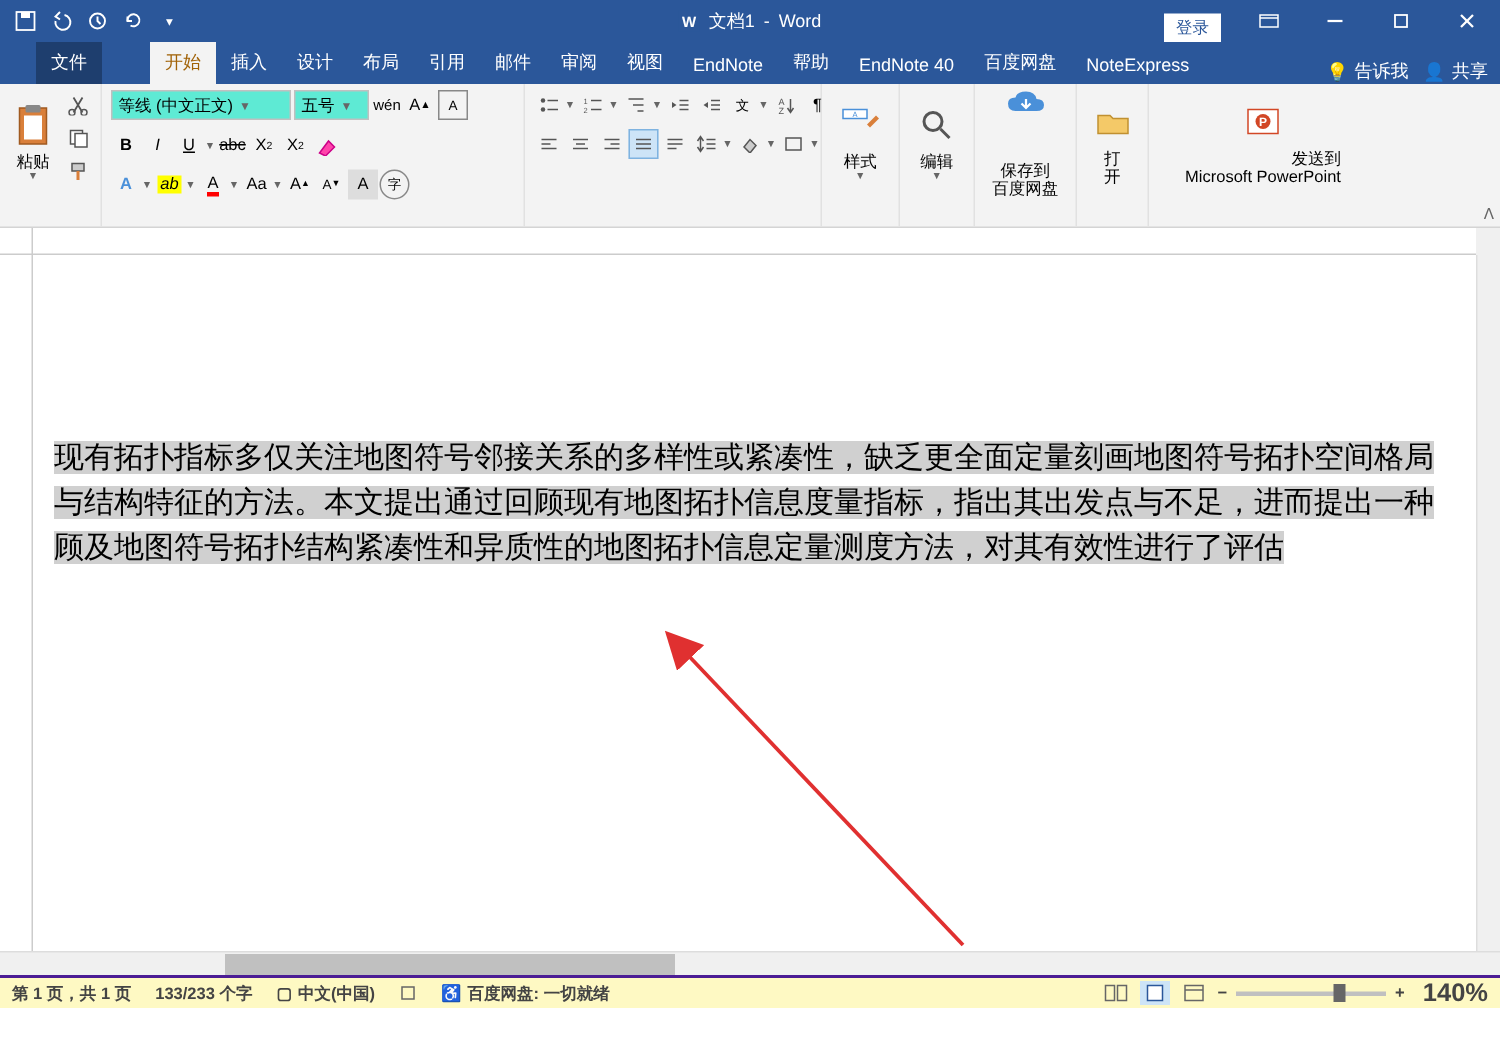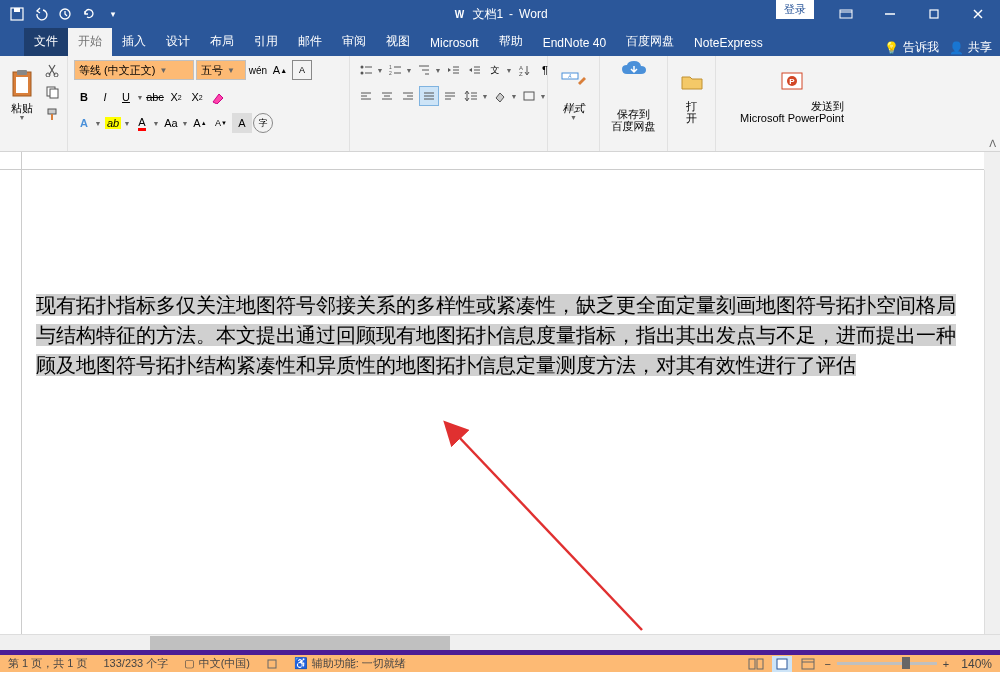--- a/index.html
+++ b/index.html
@@ -2,61 +2,61 @@
 <html><head>
 <meta charset="utf-8">
 <style>
 * { margin:0; padding:0; box-sizing:border-box; font-family:"Microsoft YaHei","Segoe UI",sans-serif; }
 body { width:1000px; height:693px; overflow:hidden; background:#fff; }
 .titlebar { height:28px; background:#2b579a; display:flex; align-items:center; color:#fff; font-size:12px; position:relative; }
 .qat { display:flex; gap:2px; padding-left:6px; align-items:center; }
 .qat-btn { width:22px; height:22px; display:flex; align-items:center; justify-content:center; cursor:pointer; }
 .qat-btn svg { display:block; }
 .title-center { position:absolute; left:50%; transform:translateX(-50%); display:flex; align-items:center; gap:6px; }
-.win-controls { margin-left:auto; display:flex; align-items:flex-start; }
+.win-controls { margin-left:auto; display:flex; align-items:flex-end; }
 .login-btn { background:#fff; color:#2b579a; padding:2px 8px; font-size:11px; margin-right:10px; cursor:pointer; }
 .win-btn { width:44px; height:28px; display:flex; align-items:center; justify-content:center; cursor:pointer; }
 .menubar { height:28px; background:#2b579a; display:flex; align-items:flex-end; color:#fff; font-size:12px; padding-left:24px; }
 .menu-item { padding:5px 10px 6px; cursor:pointer; white-space:nowrap; }
 .menu-item.file { background:#1e3e6e; }
-.menu-item.active { background:#f3f3f3; color:#737373; }
+.menu-item.active { background:#f3f3f3; color:#a16207;margin-left:32px; }
 .menu-right { margin-left:auto; display:flex; align-items:center; padding-right:8px; gap:10px; }
 .tell-me, .share { display:flex; align-items:center; gap:4px; font-size:12px; cursor:pointer; }
 .ribbon { height:96px; background:#f3f3f3; border-bottom:1px solid #d4d4d4; display:flex; position:relative; }
 .ribbon-group { border-right:1px solid #e1e1e1; padding:4px 6px 2px; display:flex; flex-direction:column; position:relative; }
 .group-label { font-size:16px; color:#666; text-align:center; padding:1px 0; position:relative;margin-top:48px; }
 .group-launcher { position:absolute; right:2px; bottom:1px; width:12px; height:12px; cursor:pointer; }
 .group-content { flex:1; display:flex; align-items:flex-start; gap:4px; }
 .big-btn { display:flex; flex-direction:column; align-items:center; justify-content:center; width:44px; height:70px; cursor:pointer; font-size:11px; text-align:center; line-height:1.1; }
 .big-btn .icon-box { width:32px; height:32px; margin-bottom:2px; display:flex; align-items:center; justify-content:center; }
-.combo { height:20px; border:1px solid #c0c0c0; background:#fdba74; font-size:11px; display:flex; align-items:center; padding:0 4px; cursor:pointer; }
+.combo { height:20px; border:1px solid #c0c0c0; background:#5eead4; font-size:11px; display:flex; align-items:center; padding:0 4px; cursor:pointer; }
 .combo .arrow { margin-left:4px; color:#666; font-size:8px; }
 .font-row1 { display:flex; gap:2px; margin-bottom:3px; }
 .font-row2, .font-row3 { display:flex; gap:1px; margin-bottom:2px; }
 .small-btn { width:20px; height:20px; display:flex; align-items:center; justify-content:center; cursor:pointer; font-size:11px; border:1px solid transparent; }
 .small-btn svg { display:block; }
 .split { display:flex; }
 .split .arrow { width:8px; font-size:7px; color:#666; display:flex; align-items:center; justify-content:center; }
 .document-area { height:498px; background:#f0f0f0; position:relative; overflow:hidden; }
 .ruler-corner { position:absolute; left:0; top:0; width:22px; height:18px; background:#fff; border-right:1px solid #ccc; border-bottom:1px solid #ccc; }
 .h-ruler { position:absolute; left:22px; top:0; right:16px; height:18px; background:#fff; border-bottom:1px solid #ccc; }
 .v-ruler { position:absolute; left:0; top:18px; width:22px; bottom:16px; background:#fff; border-right:1px solid #ccc; }
 .page-surface { position:absolute; left:22px; top:18px; right:16px; bottom:16px; overflow:auto; }
 .page { background:#fff; box-shadow:0 2px 8px rgba(0,0,0,0.2); margin:0 auto; padding:120px 20px 40px 14px; width:100%; min-height:600px; position:relative; }
 .page-text { font-size:20px; line-height:1.5; background:#d0d0d0; display:inline; font-family:"SimSun",serif; }
 .vscroll { position:absolute; right:0; top:18px; width:16px; bottom:16px; background:#f0f0f0; border-left:1px solid #ddd; }
 .hscroll { position:absolute; left:0; right:0; bottom:0; height:16px; background:#f0f0f0; border-top:1px solid #ddd; display:flex; }
 .hscroll-thumb { height:14px; background:#c0c0c0; margin:1px; width:300px; margin-left:150px; }
-.statusbar { height:22px; background:#fdba74; border-top:5px solid #4c1d95; display:flex; align-items:center; font-size:11px; color:#444; padding:0 8px; gap:16px; }
+.statusbar { height:22px; background:#fef9c3; border-top:2px solid #4c1d95; display:flex; align-items:center; font-size:11px; color:#444; padding:0 8px; gap:16px;font-weight:bold; }
 .status-item { display:flex; align-items:center; gap:4px; cursor:pointer; }
 .status-right { margin-left:auto; display:flex; align-items:center; gap:6px; }
 .view-btn { width:20px; height:16px; cursor:pointer; display:flex; align-items:center; justify-content:center; }
 .zoom-slider { width:100px; height:3px; background:#c0c0c0; position:relative; cursor:pointer; }
 .zoom-thumb { width:8px; height:12px; background:#666; position:absolute; top:-5px; left:65px; }
-.zoom-pct { font-size:12px; margin-left:6px; }
+.zoom-pct { font-size:17px; margin-left:6px; }
 .collapse-arrow { position:absolute; right:4px; bottom:2px; cursor:pointer; font-size:10px; color:#666; }
 .arrow-annotation { position:absolute; pointer-events:none; }
 </style>
 </head>
 <body>
 
 <div class="titlebar">
   <div class="qat">
     <div class="qat-btn">
         <svg width="14" height="14" viewBox="0 0 14 14">
@@ -123,21 +123,21 @@
 <div class="menubar">
   <div class="menu-item file">文件</div>
   <div class="menu-item active">开始</div>
   <div class="menu-item">插入</div>
   <div class="menu-item">设计</div>
   <div class="menu-item">布局</div>
   <div class="menu-item">引用</div>
   <div class="menu-item">邮件</div>
   <div class="menu-item">审阅</div>
   <div class="menu-item">视图</div>
-  <div class="menu-item">Microsoft</div>
+  <div class="menu-item">EndNote</div>
   <div class="menu-item">帮助</div>
   <div class="menu-item">EndNote 40</div>
   <div class="menu-item">百度网盘</div>
   <div class="menu-item">NoteExpress</div>
   <div class="menu-right">
     <div class="tell-me">
       <span>💡</span>
       <span>告诉我</span>
     </div>
     <div class="share">
@@ -387,37 +387,52 @@
                 <rect x="2" y="2" width="10" height="8" fill="none" stroke="#555"></rect>
               </svg>
             </div>
             <div class="arrow">▼</div>
           </div>
       </div>
     </div>
     <div class="group-label"><span>段落</span><span class="group-launcher">↘</span></div>
   </div>
 
-  <div class="ribbon-group" style="width:52px;font-style:italic;">
+  <div class="ribbon-group" style="width:52px;">
     <div class="group-content">
       <div class="big-btn">
         <div class="icon-box">
             <svg width="28" height="26">
               <rect x="2" y="2" width="16" height="6" fill="#fff" stroke="#4a90d9"></rect>
               <text x="10" y="7" text-anchor="middle" font-size="5" fill="#4a90d9">A</text>
               <path d="M18 12 L24 6 L26 8 L20 14 Z" fill="#d97f3a"></path>
             </svg>
           </div>
         <span>样式</span>
         <span style="font-size:7px;color:#666;">▼</span>
       </div>
     </div>
     <div class="group-label"><span>样式</span><span class="group-launcher">↘</span></div>
   </div>
 
+  <div class="ribbon-group" style="width:50px;">
+    <div class="group-content">
+      <div class="big-btn">
+        <div class="icon-box">
+            <svg width="24" height="24">
+              <circle cx="9" cy="9" r="6" fill="none" stroke="#555" stroke-width="2"></circle>
+              <line x1="14" y1="14" x2="20" y2="20" stroke="#555" stroke-width="2"></line>
+            </svg>
+          </div>
+        <span>编辑</span>
+        <span style="font-size:7px;color:#666;">▼</span>
+      </div>
+    </div>
+    <div class="group-label"></div>
+  </div>
 
   <div class="ribbon-group" style="width:68px;">
     <div class="group-content">
       <div class="big-btn" style="width:60px;">
         <div class="icon-box">
             <svg width="30" height="22">
               <path d="M8 16 Q3 16 3 11 Q3 7 8 7 Q9 3 15 3 Q21 3 22 8 Q27 8 27 12 Q27 16 22 16 Z" fill="#4a90d9"></path>
               <path d="M15 8 L15 14 M12 11 L15 14 L18 11" stroke="#fff" fill="none" stroke-width="1.5"></path>
             </svg>
           </div>
@@ -491,21 +506,21 @@
     <span>▢</span>
     <span>中文(中国)</span>
   </div>
   <div class="status-item">
       <svg width="12" height="12">
         <rect x="2" y="2" width="8" height="8" fill="none" stroke="#666"></rect>
       </svg>
     </div>
   <div class="status-item">
     <span>♿</span>
-    <span>辅助功能: 一切就绪</span>
+    <span>百度网盘: 一切就绪</span>
   </div>
   <div class="status-right">
     <div class="view-btn">
         <svg width="16" height="12">
           <rect x="1" y="1" width="6" height="10" fill="none" stroke="#666"></rect>
           <rect x="9" y="1" width="6" height="10" fill="none" stroke="#666"></rect>
         </svg>
       </div>
     <div class="view-btn" style="background:#cde4f7;">
         <svg width="14" height="12">

